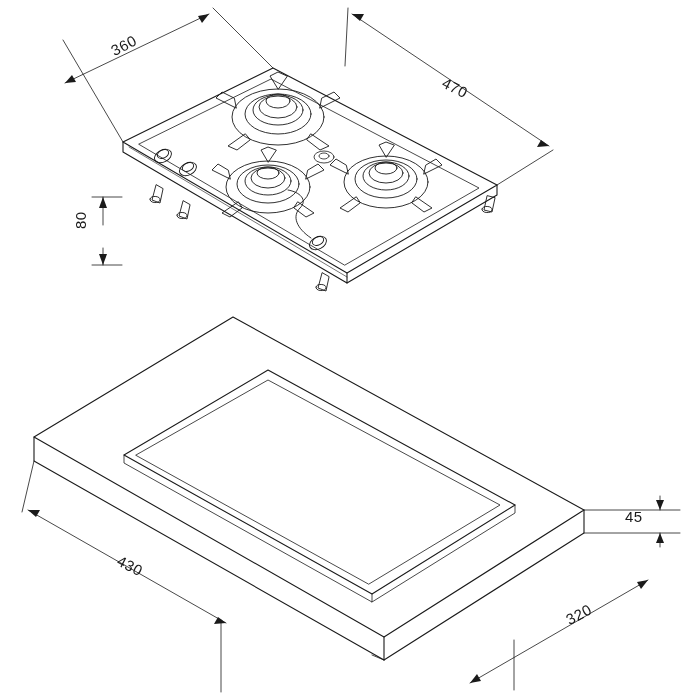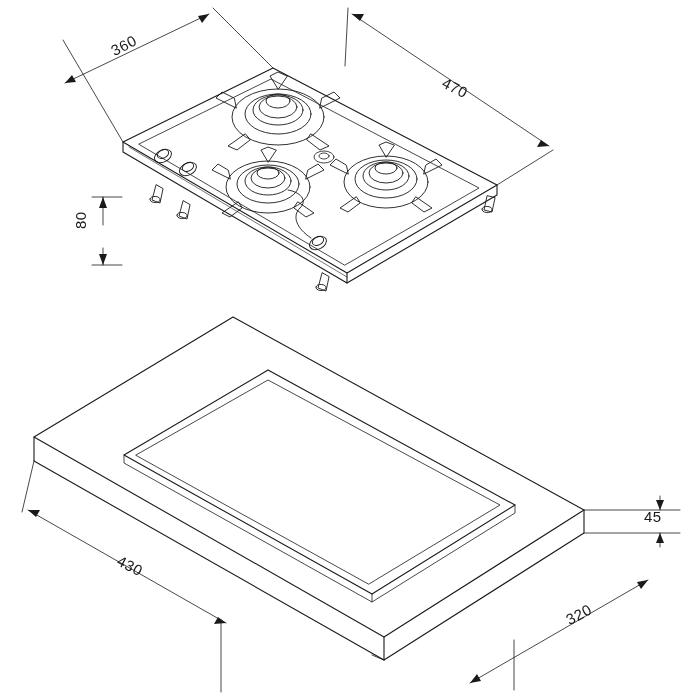--- a/index.html
+++ b/index.html
@@ -28,21 +28,21 @@
     font-size: 15px;
     color: #1a1a1a;
     white-space: nowrap;
     letter-spacing: 0.5px;
   }
   #lbl-360 { left: 108px; top: 44px; transform: rotate(-28deg); transform-origin: left top; }
   #lbl-470 { left: 447px; top: 74px; transform: rotate(27deg); transform-origin: left top; }
   #lbl-80  { left: 72px;  top: 229px; transform: rotate(-90deg); transform-origin: left top; }
   #lbl-430 { left: 122px; top: 552px; transform: rotate(27deg); transform-origin: left top; }
   #lbl-320 { left: 563px; top: 613px; transform: rotate(-28deg); transform-origin: left top; }
-  #lbl-45  { left: 644px; top: 508px; }
+  #lbl-45  { left: 625px; top: 508px; }
 </style>
 </head>
 <body>
 
 <div id="page">
 
   <svg id="drawing" viewBox="0 0 700 700" stroke="#1a1a1a" fill="none" stroke-width="1.1" stroke-linejoin="round" stroke-linecap="round">
 
     <g stroke-width="0.8">
 

